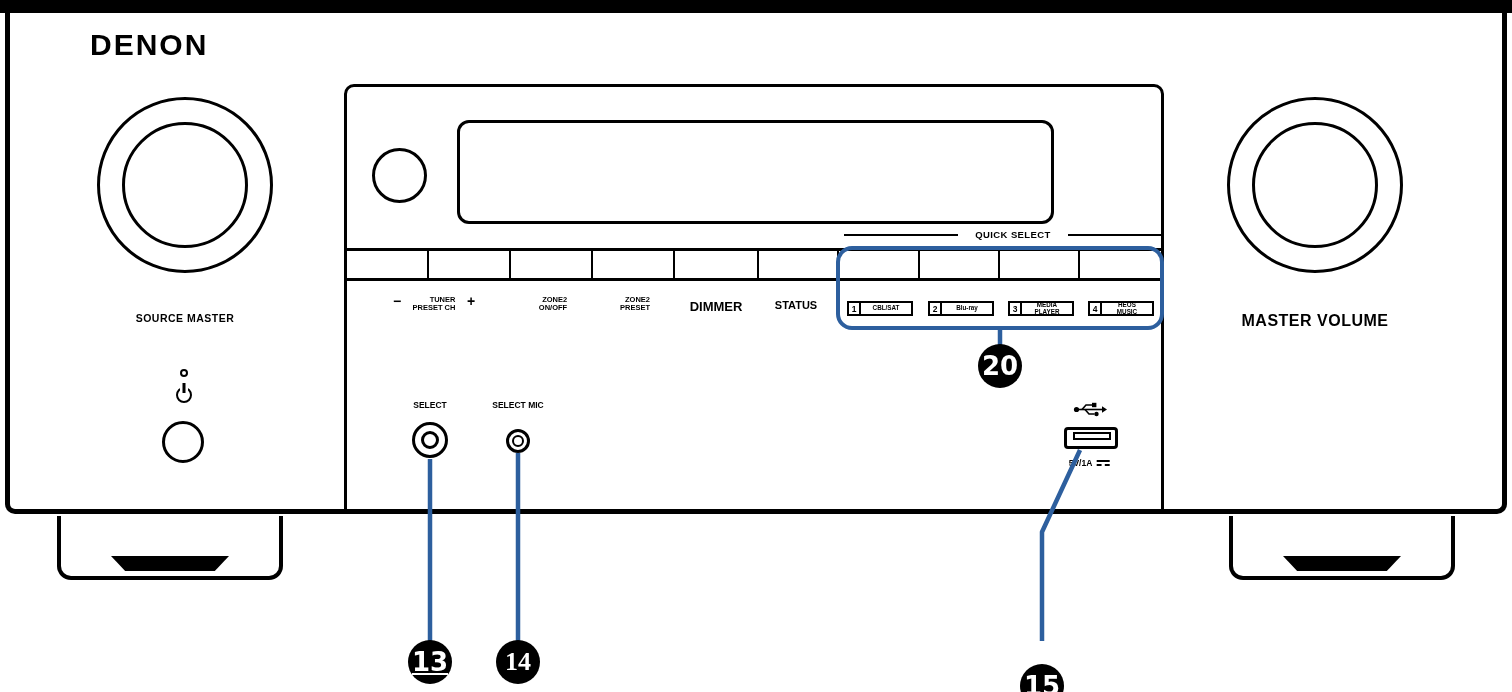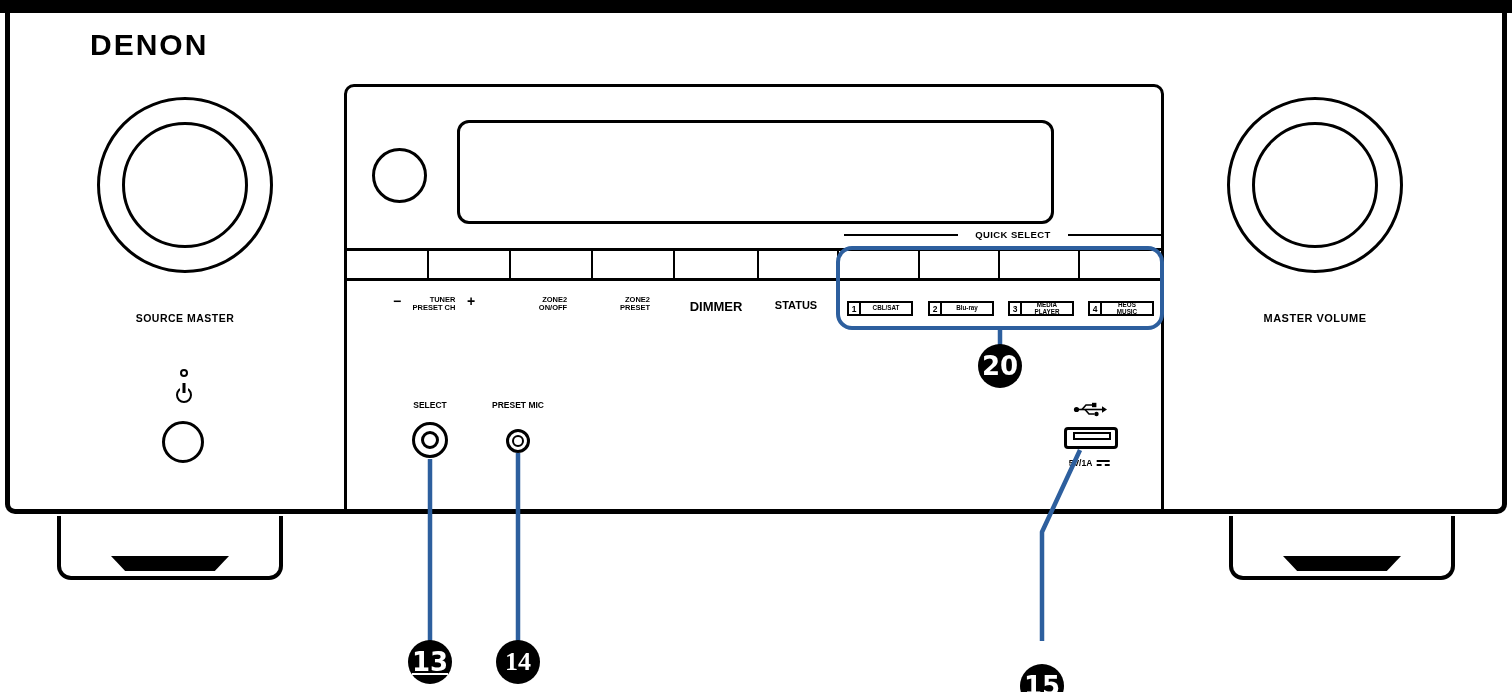--- a/index.html
+++ b/index.html
@@ -82,21 +82,21 @@
   <div class="lbl" style="left:185px;top:312px;font-size:10.5px;letter-spacing:0.5px;">SOURCE MASTER</div>
 
   <div class="power-led"></div>
   <div class="power-icon">
       <i></i>
     </div>
   <div class="power-button"></div>
 
   <div class="circle" style="left:1227px;top:97px;width:176px;height:176px;"></div>
   <div class="circle" style="left:1252px;top:122px;width:126px;height:126px;"></div>
-  <div class="lbl" style="left:1315px;top:312px;font-size:11px;letter-spacing:0.5px;">MASTER VOLUME</div>
+  <div class="lbl" style="left:1315px;top:312px;font-size:16px;letter-spacing:0.5px;">MASTER VOLUME</div>
 
   <div class="panel"></div>
   <div class="display"></div>
   <div class="circle" style="left:372px;top:148px;width:55px;height:55px;"></div>
 
   <div class="strip">
     <div class="btn" style="width:85px;"></div>
     <div class="btn" style="width:82px;"></div>
     <div class="btn" style="width:82px;"></div>
     <div class="btn" style="width:82px;"></div>
@@ -156,21 +156,21 @@
     <span class="qs-label">
       <span class="qs-line">HEOS</span>
       <span class="qs-line">MUSIC</span>
     </span>
   </div>
 
   <div class="lbl" style="left:430px;top:400px;font-size:8.5px;">SELECT</div>
   <div class="circle" style="left:412px;top:422px;width:36px;height:36px;"></div>
   <div class="circle" style="left:421px;top:431px;width:18px;height:18px;border-width:3px;"></div>
 
-  <div class="lbl" style="left:518px;top:400px;font-size:8.5px;">PRESET MIC</div>
+  <div class="lbl" style="left:518px;top:400px;font-size:8.5px;">SELECT MIC</div>
   <div class="circle" style="left:506px;top:429px;width:24px;height:24px;"></div>
   <div class="circle" style="left:512px;top:435px;width:12px;height:12px;border-width:2.5px;"></div>
 
   <svg class="overlay" style="left:1073px;top:401px;" width="34" height="17" viewBox="0 0 34 17">
     <circle cx="3.5" cy="8.5" r="2.6" fill="#000"></circle>
     <line x1="3.5" y1="8.5" x2="29" y2="8.5" stroke="#000" stroke-width="1.6"></line>
     <polygon points="29,5.2 34,8.5 29,11.8" fill="#000"></polygon>
     <polyline points="9,8.5 13,4 19,4" fill="none" stroke="#000" stroke-width="1.6"></polyline>
     <rect x="19" y="1.8" width="4.4" height="4.4" fill="#000"></rect>
     <polyline points="12,8.5 16,13 21.5,13" fill="none" stroke="#000" stroke-width="1.6"></polyline>

